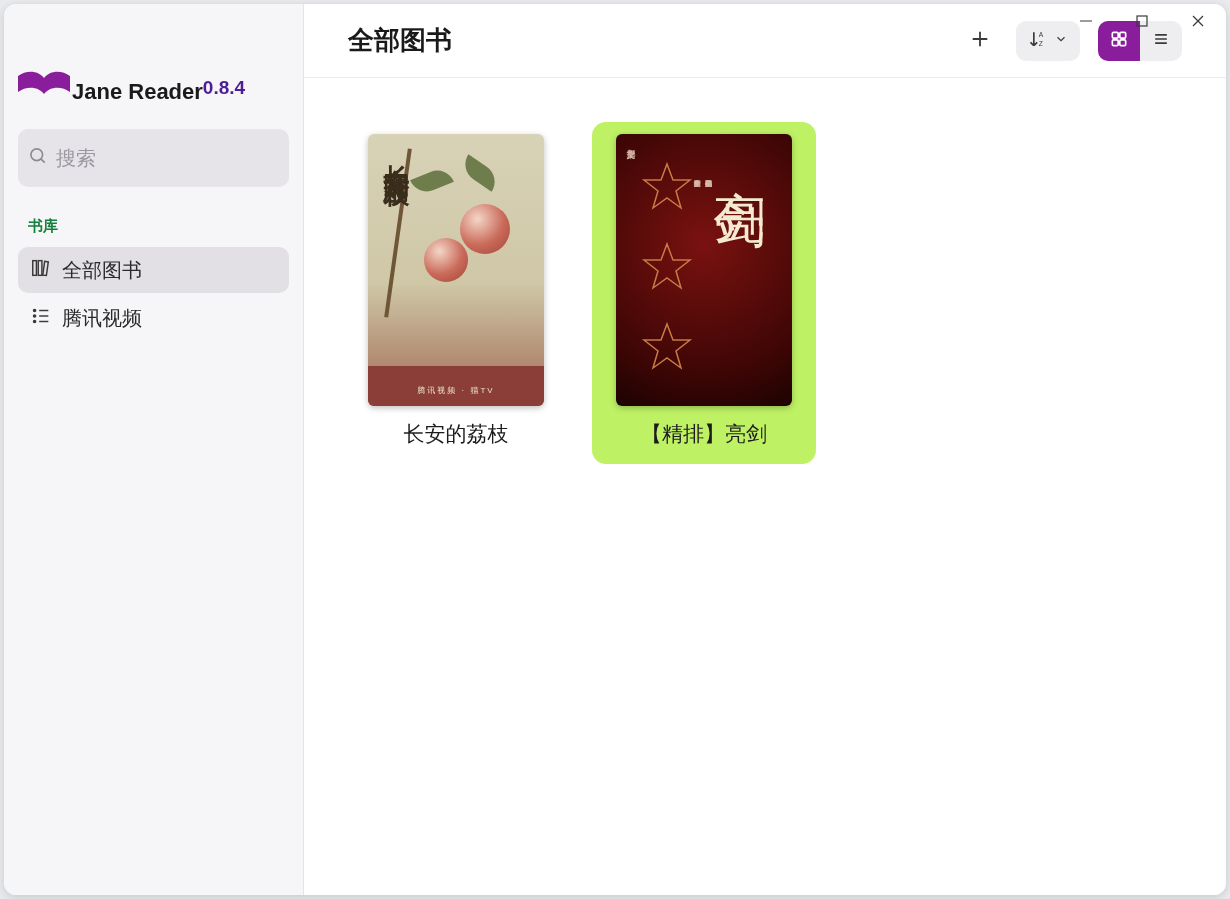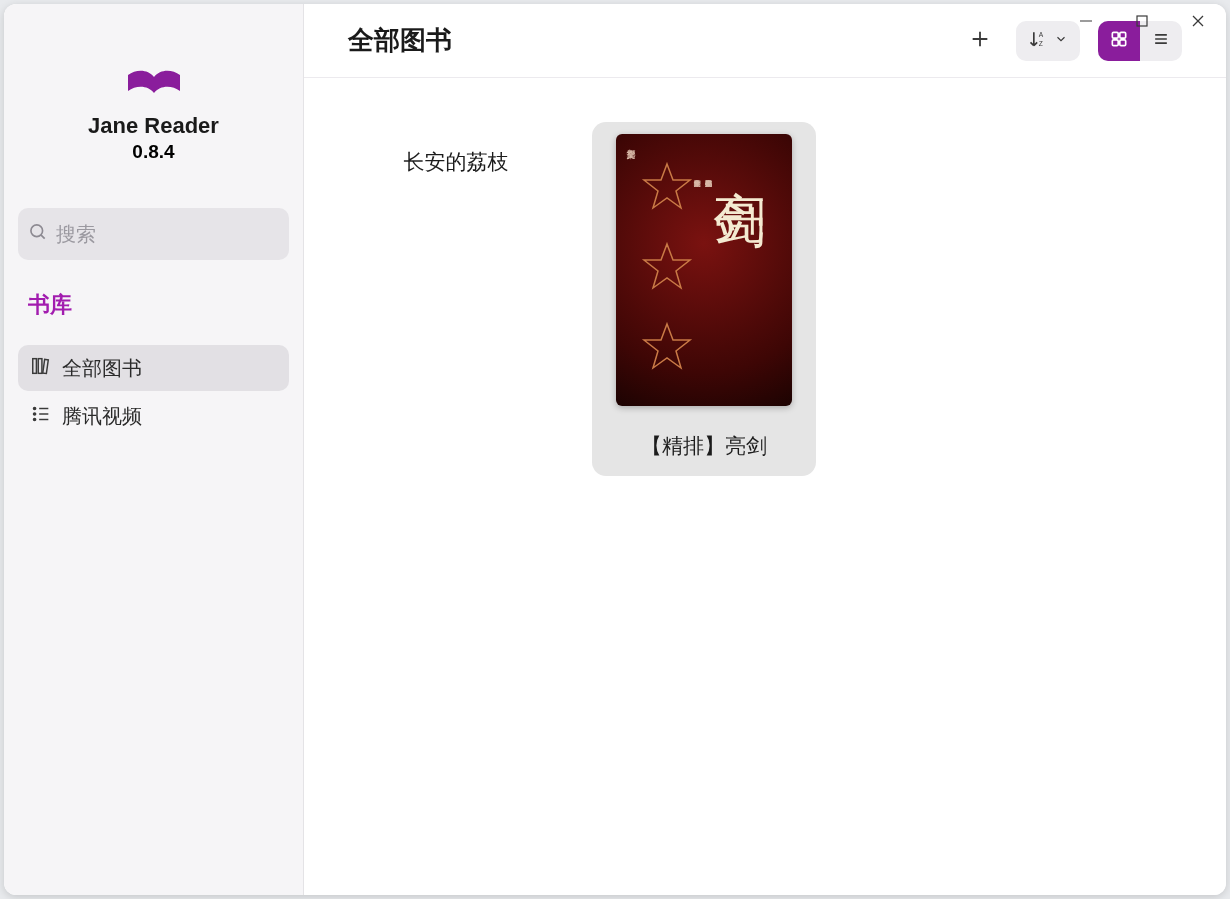--- a/index.html
+++ b/index.html
@@ -24,58 +24,58 @@
     width: 300px;
     background: #f6f5f7;
     border-right: 1px solid #e4e3e6;
     display: flex;
     flex-direction: column;
     padding: 20px 12px 20px 12px;
     border-radius: 12px 0 0 12px;
   }
   .app-brand {
     display: flex;
-    flex-direction: column;
+    flex-direction: row;
     align-items: center;
     margin-top: 45px;
-    margin-bottom: 41px;
+    margin-bottom: 20px;
   }
   .app-logo svg { width: 56px; height: 30px; }
   .app-name {
     font-size: 22px;
     font-weight: 700;
     color: #1a1a1a;
     margin-top: 10px;
   }
   .app-version {
     font-size: 19px;
     font-weight: 600;
-    color: #000000;
+    color: #4c1d95;
     margin-top: 2px;
   }
   .search-box {
     background: #e6e4e8;
     border-radius: 10px;
-    height: 52px;
+    height: 58px;
     display: flex;
     align-items: center;
     padding: 0 10px;
     margin: 4px 2px 22px 2px;
   }
   .search-box svg { width: 20px; height: 20px; stroke: #8d8a92; fill:none; stroke-width:2;}
   .search-box input {
     border: none; background: transparent; outline: none;
     font-size: 20px; color: #555; margin-left: 8px; width: 100%;
   }
   .search-box input::placeholder { color: #9b99a0; }
   .section-title {
-    font-size: 22px;
+    font-size: 15px;
     font-weight: 700;
-    color: #a21caf;
-    padding: 8px 12px 24px 12px;
+    color: #15803d;
+    padding: 8px 12px 10px 12px;
   }
   .nav-item {
     display: flex;
     align-items: center;
     height: 46px;
     border-radius: 10px;
     padding: 0 12px;
     font-size: 20px;
     color: #2a2a2a;
     cursor: pointer;
@@ -150,21 +150,21 @@
     gap: 24px;
     align-items:flex-start;
   }
   .book-card {
     width: 224px;
     border-radius: 14px;
     padding: 12px 12px 16px 12px;
     display:flex; flex-direction:column; align-items:center;
     cursor:pointer;
   }
-  .book-card.selected { background:#e5e5e5;gap:12px; }
+  .book-card.selected { background:#bef264; }
   .cover {
     width: 176px; height: 272px;
     border-radius: 6px;
     box-shadow: 0 2px 6px rgba(0,0,0,0.25);
     position:relative; overflow:hidden;
   }
   .book-title {
     font-size: 21px; color:#1c1c1c; margin-top:14px; text-align:center; font-weight:500;
   }
   
@@ -301,20 +301,29 @@
                   <line x1="5" y1="17" x2="19" y2="17"></line>
                 </svg></span>
           </div>
         </div>
       </div>
     </div>
 
     <div class="content">
 
       <div class="book-card">
+        <div class="cover cover1">
+          <span class="vtext">长安的荔枝</span>
+          <span class="leaf lf1"></span>
+            <span class="leaf lf2"></span>
+          <span class="lychee l1"></span>
+            <span class="lychee l2"></span>
+          <div class="band"></div>
+          <div class="bandtxt">腾讯视频 · 猫TV</div>
+        </div>
         <div class="book-title">长安的荔枝</div>
       </div>
 
       <div class="book-card selected">
         <div class="cover cover2">
           <span class="tag">都梁文集</span>
           <span class="vtitle">亮剑</span>
           <span class="vtiny">都梁作品亮剑长篇小说<br>军旅文学经典之作</span>
           <span class="medal m1"><svg viewBox="0 0 54 54">
                 <polygon points="27,4 33,20 50,20 36,31 41,48 27,38 13,48 18,31 4,20 21,20" fill="none" stroke="#c97a46" stroke-width="1.5"></polygon>

